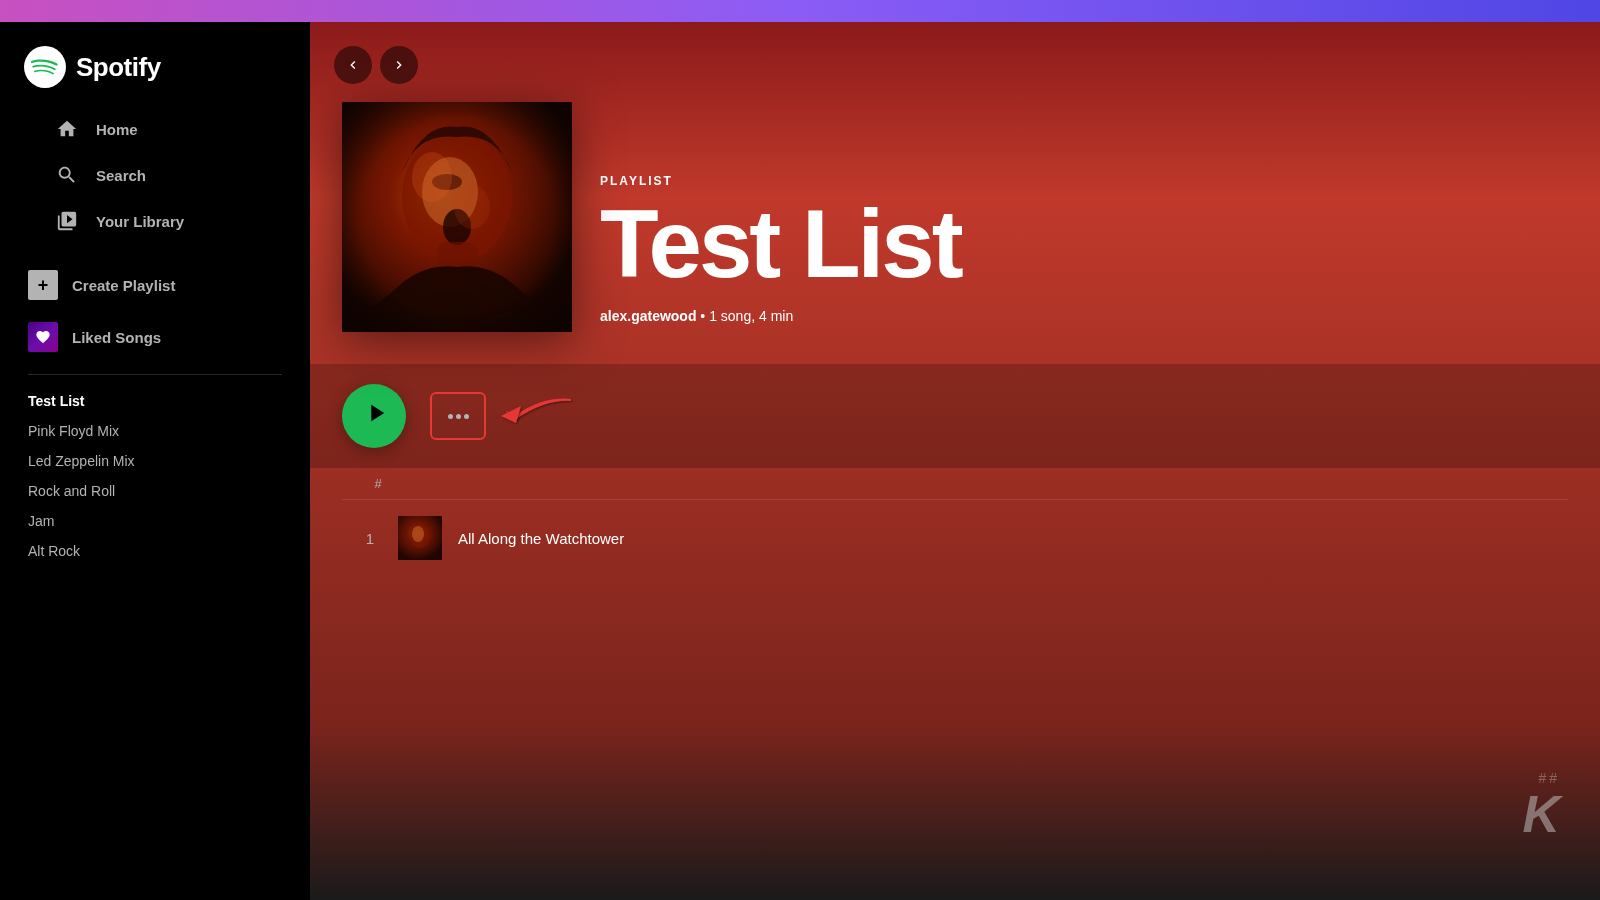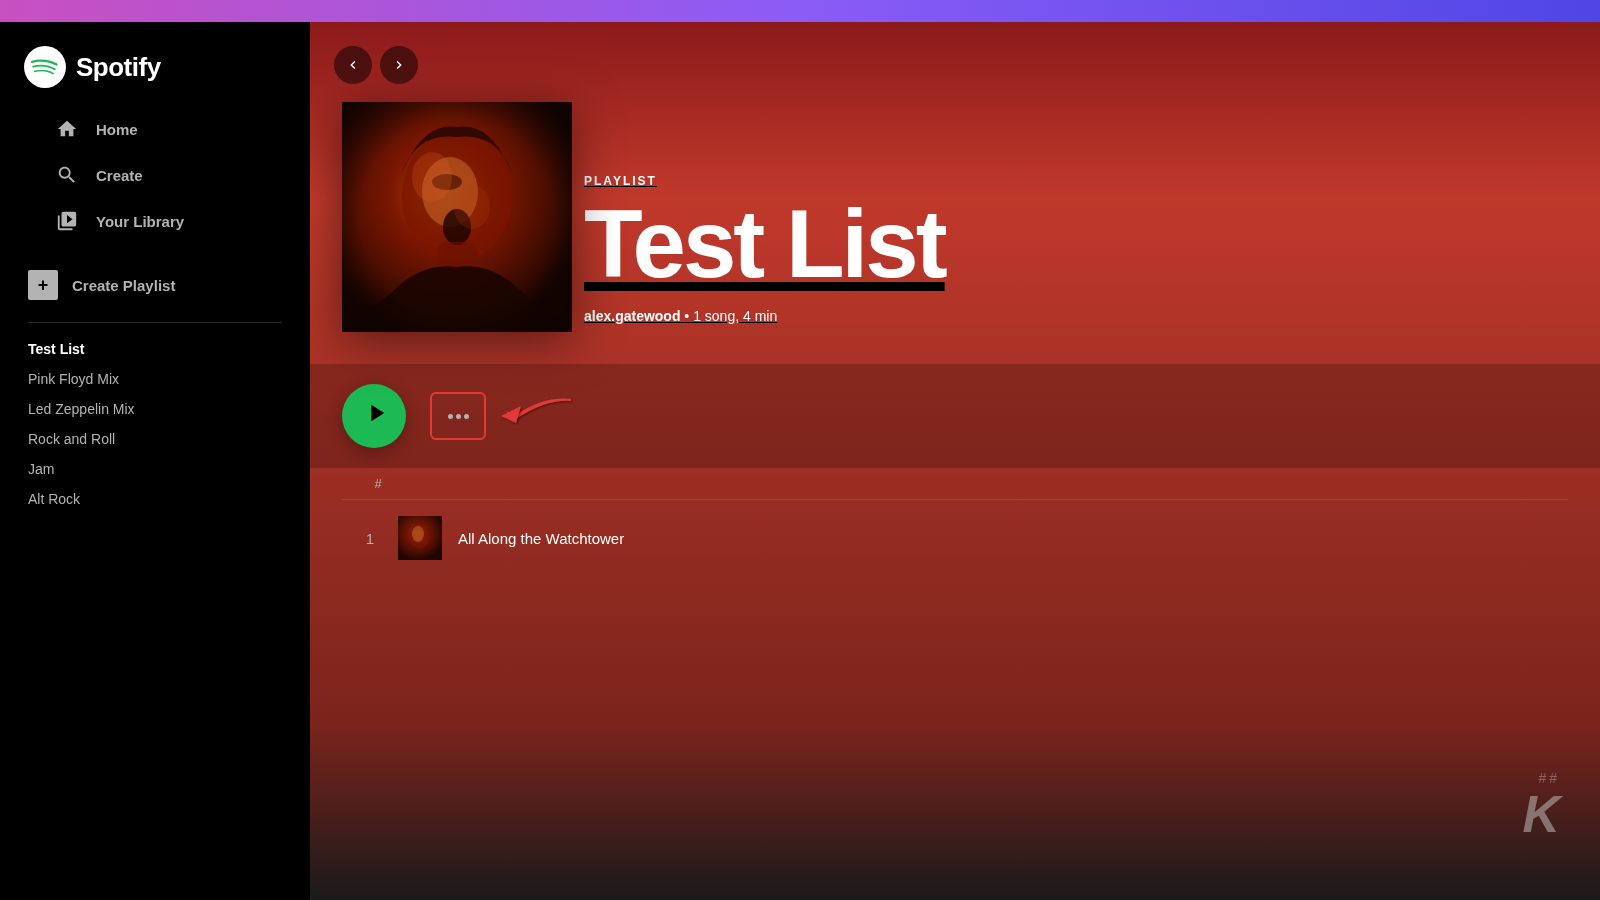--- a/index.html
+++ b/index.html
@@ -172,22 +172,21 @@
       justify-content: center;
       cursor: pointer;
       font-size: 16px;
     }
 
     
     .hero-section {
       display: flex;
       align-items: flex-end;
       padding: 80px 32px 32px 32px;
-      gap: 12px;
-      text-decoration: underline;
+      gap: 28px;
     }
 
     .playlist-cover {
       width: 230px;
       height: 230px;
       flex-shrink: 0;
       box-shadow: 0 8px 48px rgba(0,0,0,0.5);
       border-radius: 2px;
       overflow: hidden;
       position: relative;
@@ -387,38 +386,46 @@
         </span>
         <span>Home</span>
       </div>
 
       <div class="sidebar-nav-item">
         <span class="nav-icon">
           <svg width="22" height="22" viewBox="0 0 24 24" fill="currentColor">
             <path d="M15.5 14h-.79l-.28-.27C15.41 12.59 16 11.11 16 9.5 16 5.91 13.09 3 9.5 3S3 5.91 3 9.5 5.91 16 9.5 16c1.61 0 3.09-.59 4.23-1.57l.27.28v.79l5 4.99L20.49 19l-4.99-5zm-6 0C7.01 14 5 11.99 5 9.5S7.01 5 9.5 5 14 7.01 14 9.5 11.99 14 9.5 14z"></path>
           </svg>
         </span>
-        <span>Create</span>
+        <span>Search</span>
       </div>
 
       <div class="sidebar-nav-item">
         <span class="nav-icon">
           <svg width="22" height="22" viewBox="0 0 24 24" fill="currentColor">
             <path d="M4 6H2v14c0 1.1.9 2 2 2h14v-2H4V6zm16-4H8c-1.1 0-2 .9-2 2v12c0 1.1.9 2 2 2h12c1.1 0 2-.9 2-2V4c0-1.1-.9-2-2-2zm-8 12.5v-9l6 4.5-6 4.5z"></path>
           </svg>
         </span>
         <span>Your Library</span>
       </div>
 
     </div>
 
     <div class="sidebar-section">
       <div class="sidebar-action-item">
         <span class="action-icon-box create-icon-box">+</span>
         <span>Create Playlist</span>
+      </div>
+      <div class="sidebar-action-item">
+        <span class="action-icon-box liked-icon-box">
+          <svg width="16" height="16" viewBox="0 0 24 24" fill="white">
+            <path d="M12 21.35l-1.45-1.32C5.4 15.36 2 12.28 2 8.5 2 5.42 4.42 3 7.5 3c1.74 0 3.41.81 4.5 2.09C13.09 3.81 14.76 3 16.5 3 19.58 3 22 5.42 22 8.5c0 3.78-3.4 6.86-8.55 11.54L12 21.35z"></path>
+          </svg>
+        </span>
+        <span>Liked Songs</span>
       </div>
     </div>
 
     <div class="sidebar-divider"></div>
 
     <div class="sidebar-playlists">
       <div class="sidebar-playlist-item active">
         <span>Test List</span>
       </div>
       <div class="sidebar-playlist-item">

